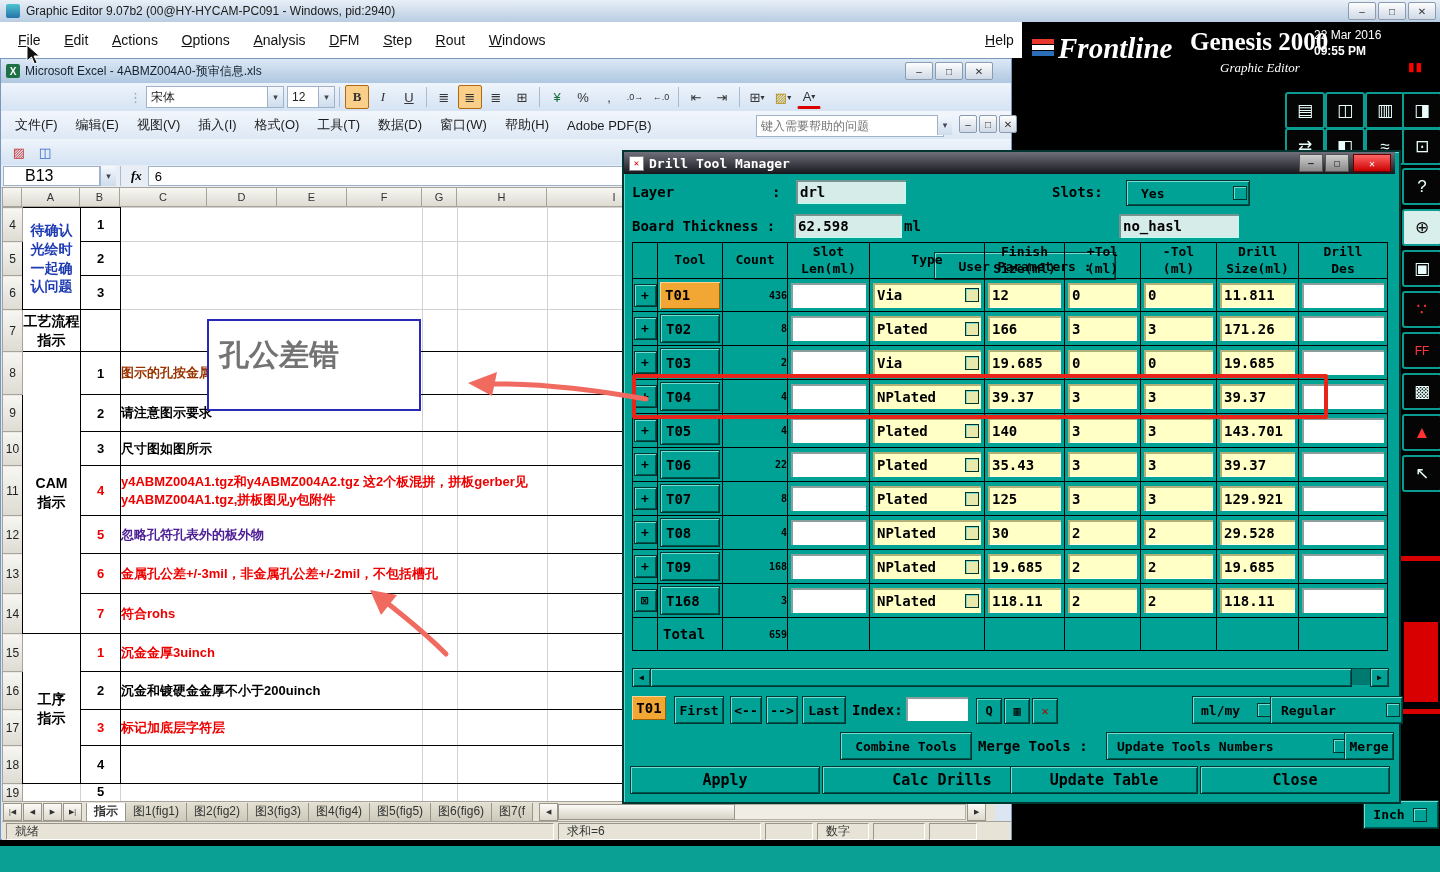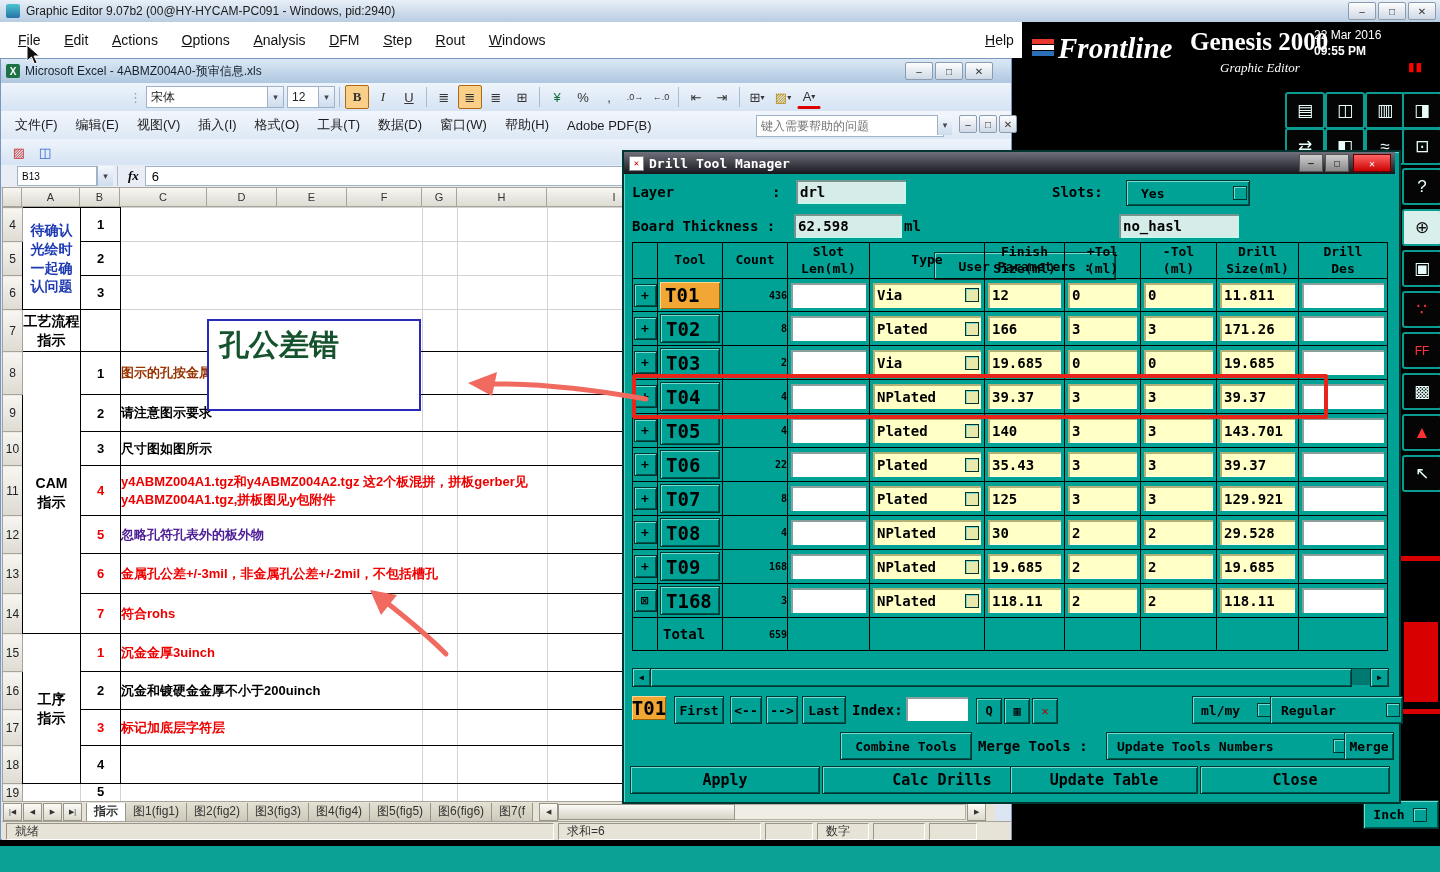--- a/index.html
+++ b/index.html
@@ -53,22 +53,22 @@
         font-size:12px;color:#222;}
   td.bk{border:1px solid #000;}
   td.gy{border:1px solid #d2d2d2;}
   td.bcell{text-align:center;font-weight:bold;font-size:13px;}
   td.ccell{padding-left:5px;font-weight:bold;font-size:13px;}
   td.ga{text-align:center;vertical-align:middle;font-weight:bold;font-size:14px;line-height:1.35;}
   .vline{width:1px;background:#d2d2d2;}
 
   
   #annot{left:205px;top:132px;width:214px;height:92px;background:#fff;border:2px solid #2a2ab8;
-         color:#14532d;font-size:30px;font-weight:bold;font-family:"Liberation Serif","DejaVu Serif",serif;
-         padding:4px 10px;box-sizing:border-box;z-index:6;}
+         color:#737373;font-size:30px;font-weight:bold;font-family:"Liberation Serif","DejaVu Serif",serif;
+         padding:14px 10px;box-sizing:border-box;z-index:6;}
 
   
   #tabbar{left:1px;top:742px;width:993px;height:20px;background:#e7e4d7;border-top:1px solid #a7a29a;}
   .navbtn{width:17px;height:16px;background:linear-gradient(#fbfaf6,#dcd9cc);border:1px solid #9a958b;
           display:flex;align-items:center;justify-content:center;font-size:7px;color:#333;margin-left:1px;}
   .sheettab{height:18px;padding:0 7px;display:flex;align-items:center;font-size:12px;color:#333;
             background:linear-gradient(#e3e0d2,#cdc9ba);border:1px solid #9a958b;border-top:none;margin-left:-1px;}
   .sheettab.active{background:#fff;font-weight:bold;}
   .hscroll{background:#f0eee6;border:1px solid #9a958b;}
   #statusbar{left:1px;top:762px;width:1009px;height:19px;background:#e7e4d7;border-top:1px solid #a7a29a;
@@ -88,21 +88,21 @@
   .palefield{background:#d6ece8;box-shadow:inset 2px 2px 0 rgba(0,40,36,.45), inset -1px -1px 0 #bfe;
              font-weight:bold;font-size:14px;display:flex;align-items:center;padding-left:4px;}
   .ddsq{width:12px;height:12px;margin-right:2px;background:#00a296;border:1px solid #013530;
         box-shadow:inset 1px 1px 0 #74dcd0;flex:none;}
   table.drill{border-collapse:collapse;table-layout:fixed;width:755px;}
   table.drill th,table.drill td{border:1px solid #000;padding:0;box-sizing:border-box;overflow:hidden;}
   table.drill th{height:36px;font-size:13px;font-weight:bold;line-height:1.25;}
   table.drill td{height:33px;}
   .rowbtn{width:21px;height:21px;margin:4px auto;display:flex;align-items:center;justify-content:center;
           font-size:13px;font-weight:bold;}
-  .toolbtn{height:27px;margin:2px;display:flex;align-items:center;padding-left:5px;font-weight:bold;font-size:19px;}
+  .toolbtn{height:27px;margin:2px;display:flex;align-items:center;padding-left:5px;font-weight:bold;font-size:14px;}
   .toolbtn.orange{background:#f2a734;box-shadow:inset 1px 1px 0 #ffd490, inset -1px -1px 0 #9a5f00;}
   td.c-count{font-size:10px;font-weight:bold;text-align:right;padding-right:5px;}
   .cfield{height:25px;margin:3px;background:#ffffc6;box-shadow:inset 2px 2px 0 rgba(60,60,0,.4), inset -1px -1px 0 #ffffe9;
           font-size:14px;font-weight:bold;display:flex;align-items:center;padding-left:4px;}
   .wfield{height:25px;margin:3px;background:#fff;box-shadow:inset 2px 2px 0 rgba(0,40,36,.45);}
   .cdd{height:25px;margin:3px;background:#ffffc6;box-shadow:inset 2px 2px 0 rgba(60,60,0,.4);
        display:flex;align-items:center;justify-content:space-between;font-size:14px;font-weight:bold;padding-left:4px;}
   .cdd .ddsq{background:#e9e9ab;}
   .bigbtn{height:26px;display:flex;align-items:center;justify-content:center;font-weight:bold;font-size:15px;}
 
@@ -359,21 +359,21 @@
     <div class="abs flex xtoolrow" style="left:0;top:80px;width:1010px;height:26px;">
       <div class="xbtn" style="color:#c33;margin-left:6px;">
           <span>▨</span>
         </div>
       <div class="xbtn" style="color:#36c;">
           <span>◫</span>
         </div>
     </div>
 
     <div class="abs flex" style="left:0;top:106px;width:1010px;height:22px;background:#e9eef6;border-bottom:1px solid #b9cade;">
-      <div style="width:74px;height:18px;background:#fff;border:1px solid #9fb2c8;margin-left:16px;display:flex;align-items:center;padding-left:4px;font-size:10px;">
+      <div style="width:74px;height:18px;background:#fff;border:1px solid #9fb2c8;margin-left:2px;display:flex;align-items:center;padding-left:21px;font-size:16px;">
           <span>B13</span>
         </div>
       <div class="xddbtn" style="height:20px;">
           <span>▾</span>
         </div>
       <div class="xsep"></div>
       <span style="font-style:italic;font-family:'Liberation Serif',serif;font-weight:bold;margin:0 6px;">fx</span>
       <div style="flex:1;height:18px;background:#fff;border:1px solid #9fb2c8;margin-right:2px;display:flex;align-items:center;padding-left:6px;font-size:13px;">
           <span>6</span>
         </div>

